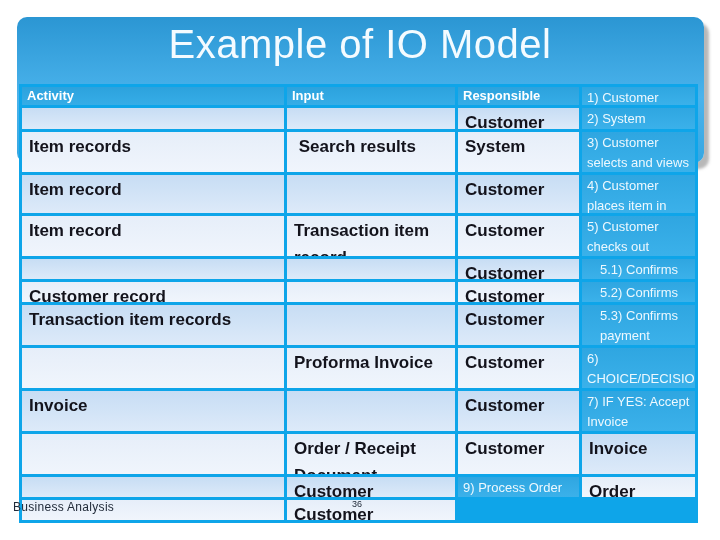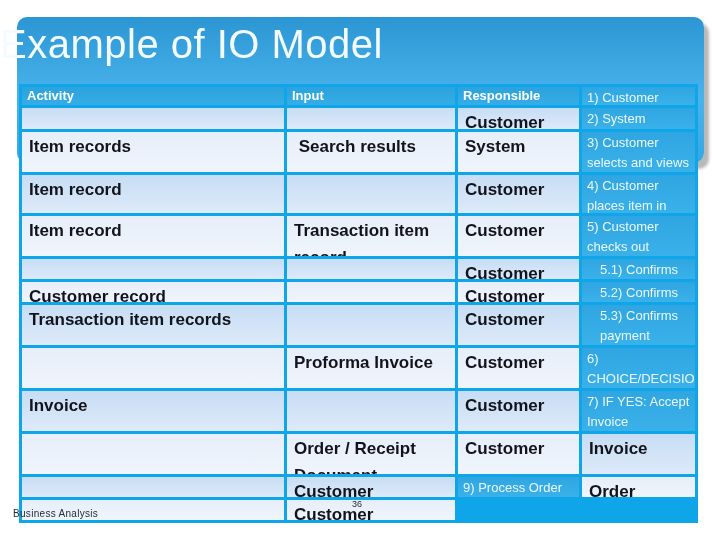--- a/index.html
+++ b/index.html
@@ -9,21 +9,21 @@
   }
   .banner {
     position:absolute; left:17px; top:17px; width:687px; height:146px;
     border-radius:10px;
     background:linear-gradient(180deg,#2B96D3 0%, #4AB3EC 55%, #37A7E2 100%);
     box-shadow:5px 6px 3px rgba(125,125,125,0.55);
     z-index:0;
   }
   .title {
     position:absolute; left:0; right:0; top:22px; z-index:1;
-    text-align:left; font-size:40px; line-height:1.1;
+    text-align:center; font-size:40px; line-height:1.1;
     color:#F4FBFF; letter-spacing:0.5px; font-weight:400;
   }
   .tbl {
     position:absolute; left:19px; top:84px; width:679px;
     background:#0ea5e9; padding:3px; box-sizing:border-box; z-index:2;
   }
   .grid {
     display:grid;
     grid-template-columns:262px 168px 121px 113px;
     gap:3px;
@@ -41,21 +41,21 @@
   .acell.indent { padding-left:18px; }
   .dcell {
     font-size:17px; font-weight:700; color:#13131c;
     padding:1px 7px; line-height:1.6; overflow:hidden;
     white-space:pre-wrap;
   }
   .band-a { background:linear-gradient(180deg,#C7DDF4,#DDEAF9); }
   .band-b { background:linear-gradient(180deg,#E6EEF9,#F0F5FC); }
   .footer-left {
     position:absolute; left:13px; top:500px; z-index:3;
-    font-size:10px; color:#222c3a; letter-spacing:0.3px;margin-top:8px;
+    font-size:12px; color:#222c3a; letter-spacing:0.3px;
   }
   .page-num {
     position:absolute; left:352px; top:499px; z-index:3;
     font-size:9px; color:#222c3a;
   }
 </style>
 </head>
 <body>
 
 <div class="slide">

